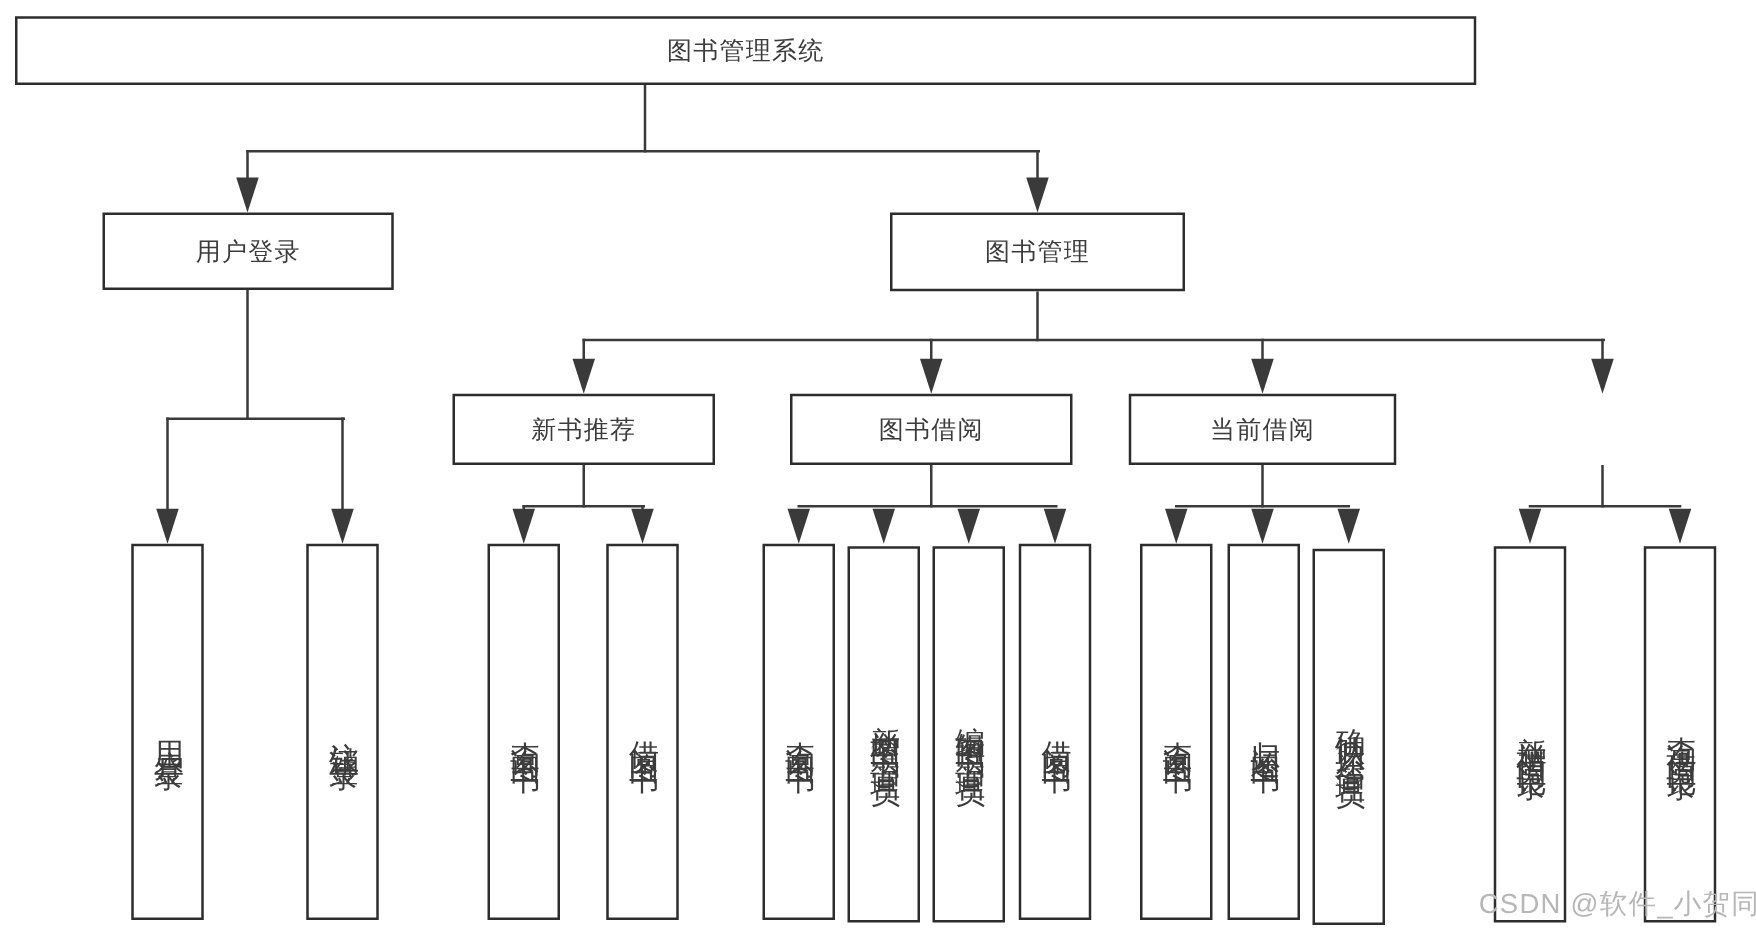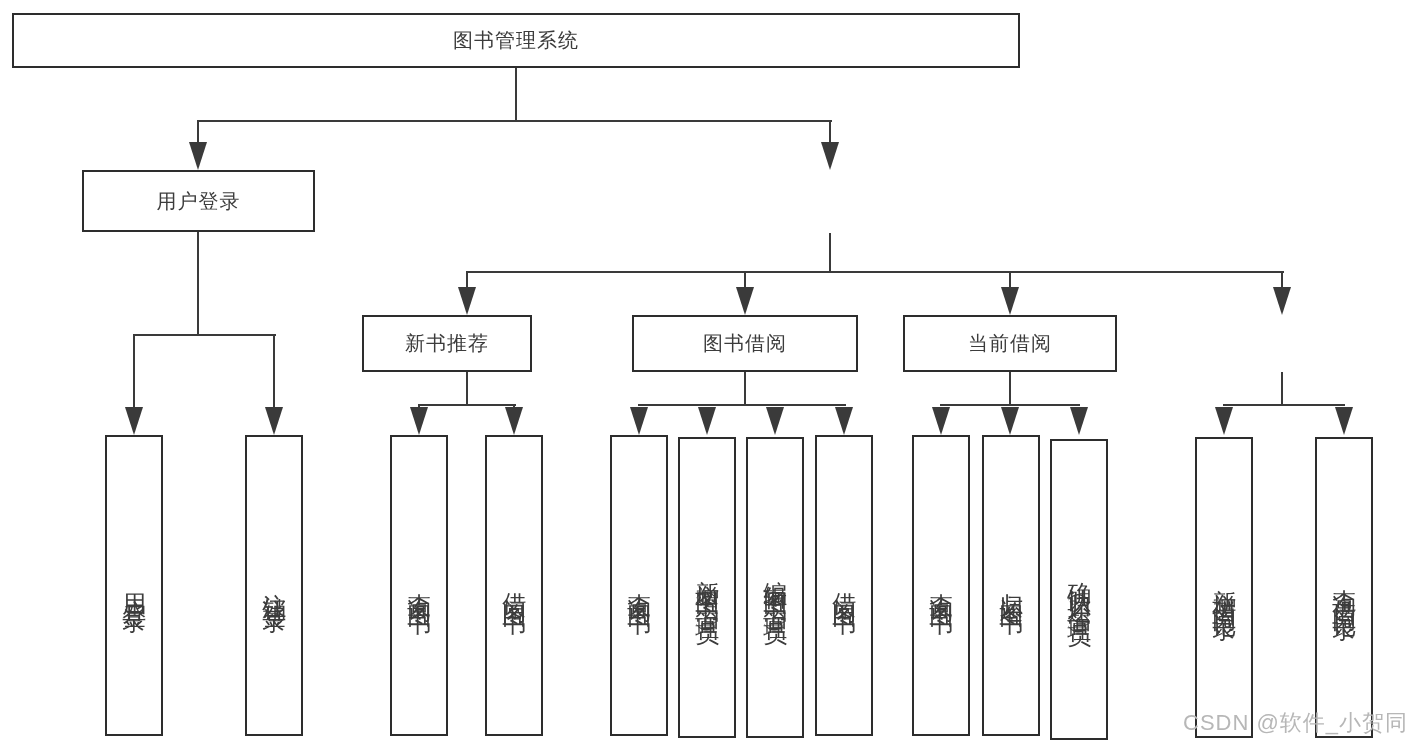--- a/index.html
+++ b/index.html
@@ -36,54 +36,57 @@
   .watermark{
     position:absolute;left:1183px;top:708px;font-size:22px;
     color:var(--watermark);z-index:5;white-space:nowrap;letter-spacing:1px;
   }
 </style>
 </head>
 <body>
 
 <div class="stage">
 
-  <div class="box" style="left:12px;top:13px;width:1008px;height:55px">
+  <div class="box" style="left:12px;top:13px;width:1169px;height:55px">
     <span class="hlabel">图书管理系统</span>
   </div>
 
   <div class="vline" style="left:515px;top:68px;height:54px"></div>
   <div class="hline" style="left:197px;top:120px;width:635px"></div>
   <div class="vline" style="left:197px;top:120px;height:26px"></div>
   <div class="vline" style="left:829px;top:120px;height:26px"></div>
   <div class="arr" style="left:189px;top:142px"></div>
   <div class="arr" style="left:821px;top:142px"></div>
 
   <div class="box" style="left:82px;top:170px;width:233px;height:62px">
     <span class="hlabel">用户登录</span>
+  </div>
+  <div class="box" style="left:712px;top:170px;width:236px;height:63px">
+    <span class="hlabel">图书管理</span>
   </div>
 
   <div class="vline" style="left:197px;top:232px;height:104px"></div>
   <div class="hline" style="left:133px;top:334px;width:143px"></div>
   <div class="vline" style="left:133px;top:334px;height:75px"></div>
   <div class="vline" style="left:273px;top:334px;height:75px"></div>
   <div class="arr" style="left:125px;top:407px"></div>
   <div class="arr" style="left:265px;top:407px"></div>
 
   <div class="vline" style="left:829px;top:233px;height:40px"></div>
   <div class="hline" style="left:466px;top:271px;width:818px"></div>
   <div class="vline" style="left:466px;top:271px;height:18px"></div>
   <div class="vline" style="left:744px;top:271px;height:18px"></div>
   <div class="vline" style="left:1009px;top:271px;height:18px"></div>
   <div class="vline" style="left:1281px;top:271px;height:18px"></div>
   <div class="arr" style="left:458px;top:287px"></div>
   <div class="arr" style="left:736px;top:287px"></div>
   <div class="arr" style="left:1001px;top:287px"></div>
   <div class="arr" style="left:1273px;top:287px"></div>
 
-  <div class="box" style="left:362px;top:315px;width:170px;height:57px">
+  <div class="box" style="left:362px;top:315px;width:210px;height:57px">
     <span class="hlabel">新书推荐</span>
   </div>
   <div class="box" style="left:632px;top:315px;width:226px;height:57px">
     <span class="hlabel">图书借阅</span>
   </div>
   <div class="box" style="left:903px;top:315px;width:214px;height:57px">
     <span class="hlabel">当前借阅</span>
   </div>
 
   <div class="vline" style="left:466px;top:372px;height:34px"></div>

